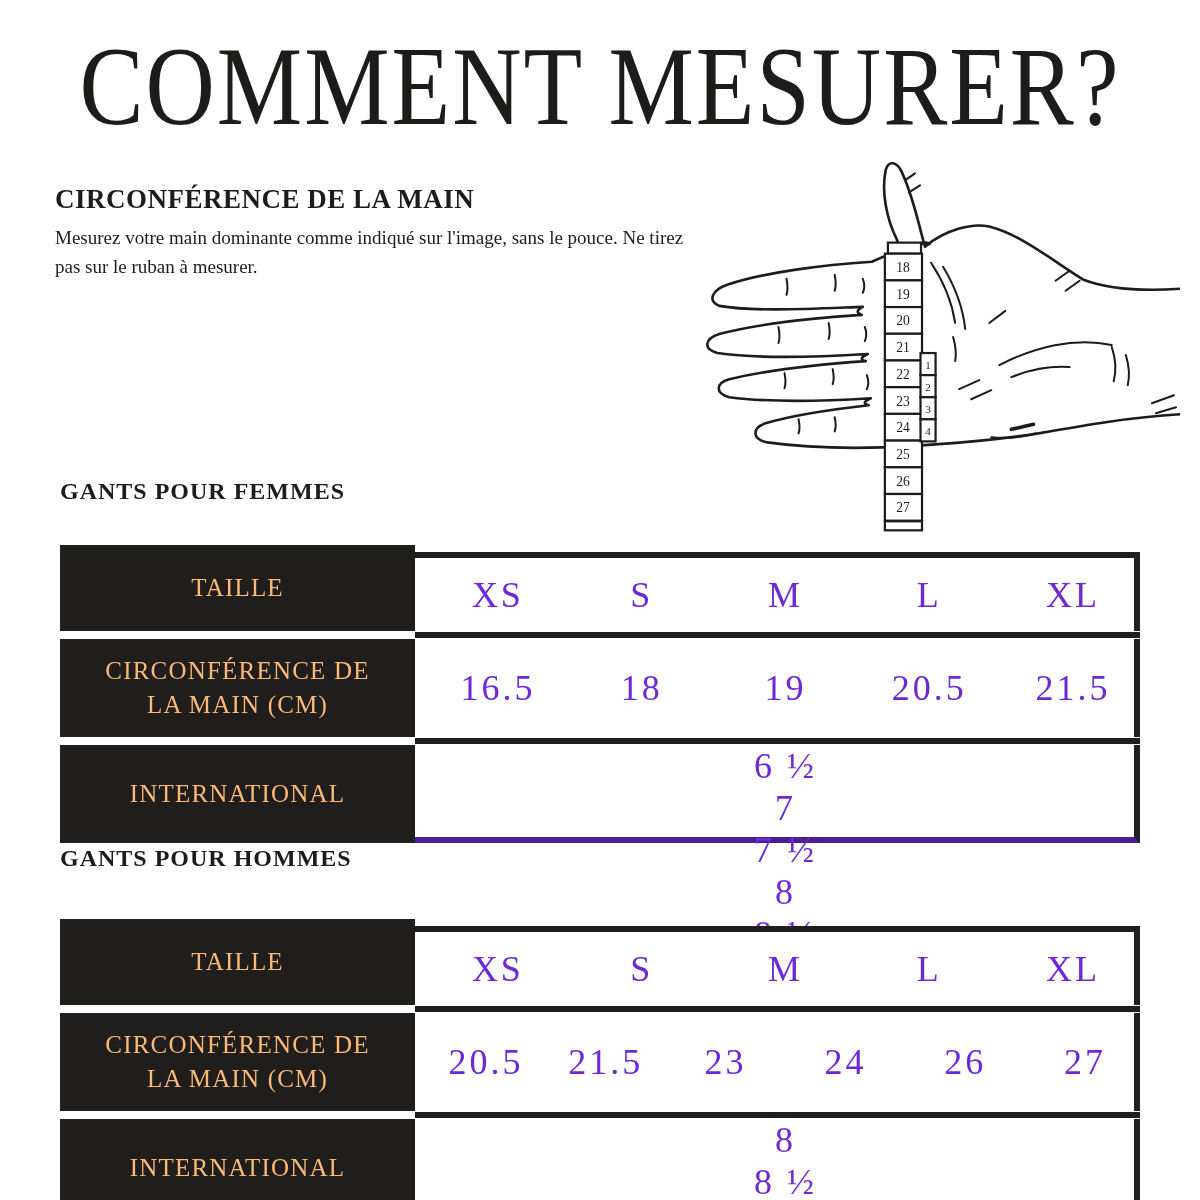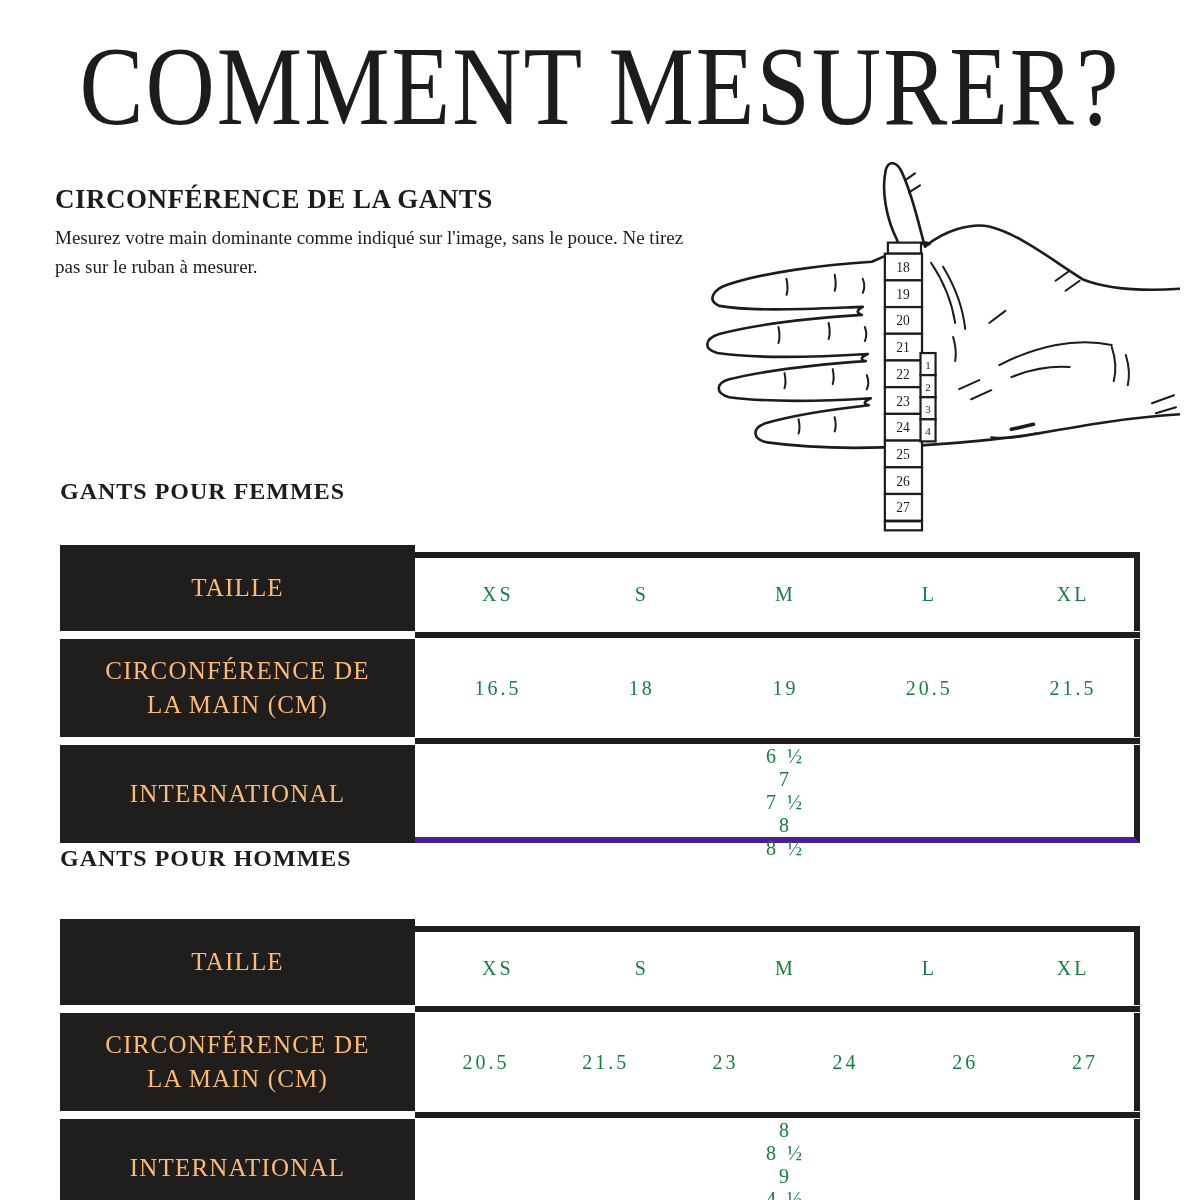--- a/index.html
+++ b/index.html
@@ -38,35 +38,35 @@
   .t-label {
     width:355px; flex:0 0 355px; background:#201d1d; color:#fdba74;
     display:flex; align-items:center; justify-content:center; text-align:center;
     font-size:25px; letter-spacing:1.2px; line-height:1.35; padding:0 26px;
   }
   .t-data { flex:1; display:flex; background:#fff; border-right:6px solid #201d1d; }
   .t-row.first .t-data { border-top:6px solid #201d1d; margin-top:7px; }
   .t-row.last  .t-data { border-bottom:6px solid #4c1d95;flex-direction:column; }
   .t-cell {
     flex:1; display:flex; align-items:center; justify-content:center;
-    font-size:20px; letter-spacing:3px; color:#15803d;margin-left:22px;
+    font-size:36px; letter-spacing:3px; color:#6d28d9;margin-left:22px;
   }
   .t-sep { display:flex; height:8px; }
   .t-sep .sep-l { width:355px; flex:0 0 355px; background:#fff; }
   .t-sep .sep-r { flex:1; background:linear-gradient(to bottom,#fff 0 1px,#201d1d 1px 7px,#fff 7px 8px); }
 </style>
 </head>
 <body>
 
 <div class="page">
 
   <div class="main-title">COMMENT MESURER?</div>
 
   <div class="intro">
-    <h2>CIRCONFÉRENCE DE LA GANTS</h2>
+    <h2>CIRCONFÉRENCE DE LA MAIN</h2>
     <p>Mesurez votre main dominante comme indiqué sur l'image, sans le pouce. Ne tirez pas sur le ruban à mesurer.</p>
   </div>
 
   <div class="hand-wrap">
     <svg viewBox="0 0 520 380">
 
       <g stroke="#1e1b1b" fill="none" stroke-width="2.6" stroke-linecap="round" stroke-linejoin="round">
         <path fill="#ffffff" d="M520,138
           C488,140 452,140 424,129
           C396,112 362,84 330,76

